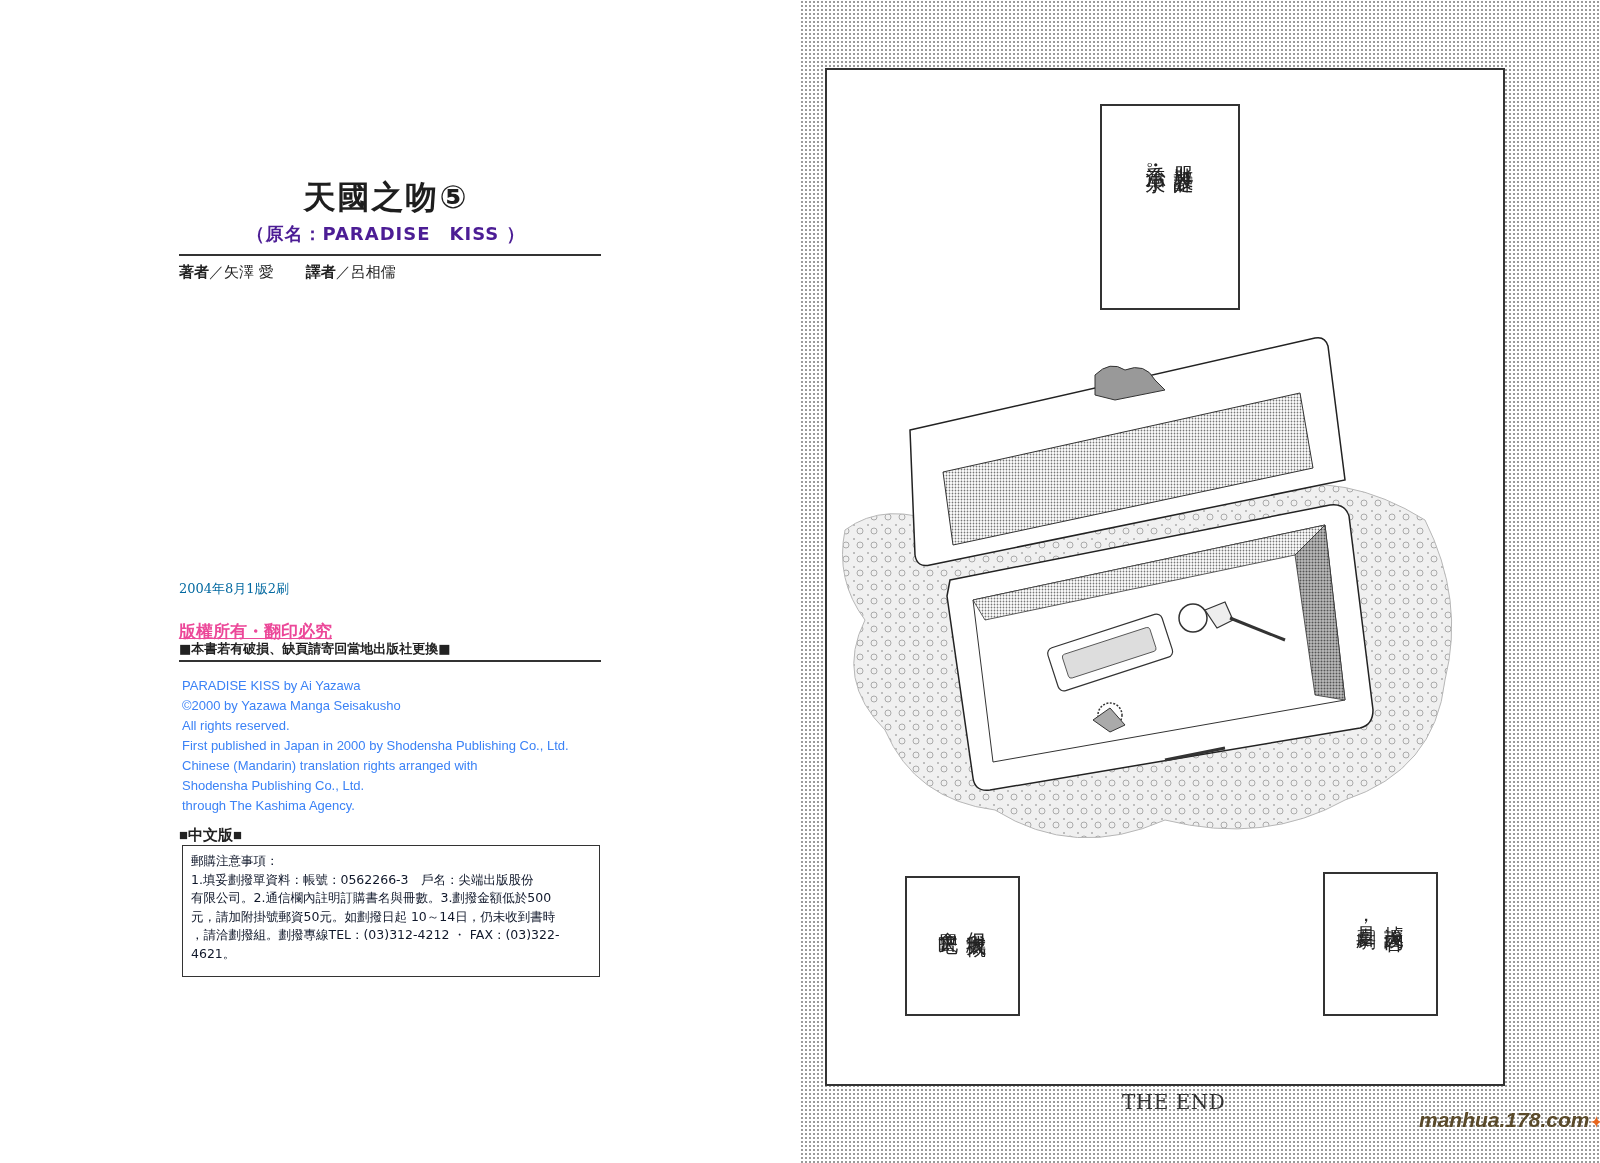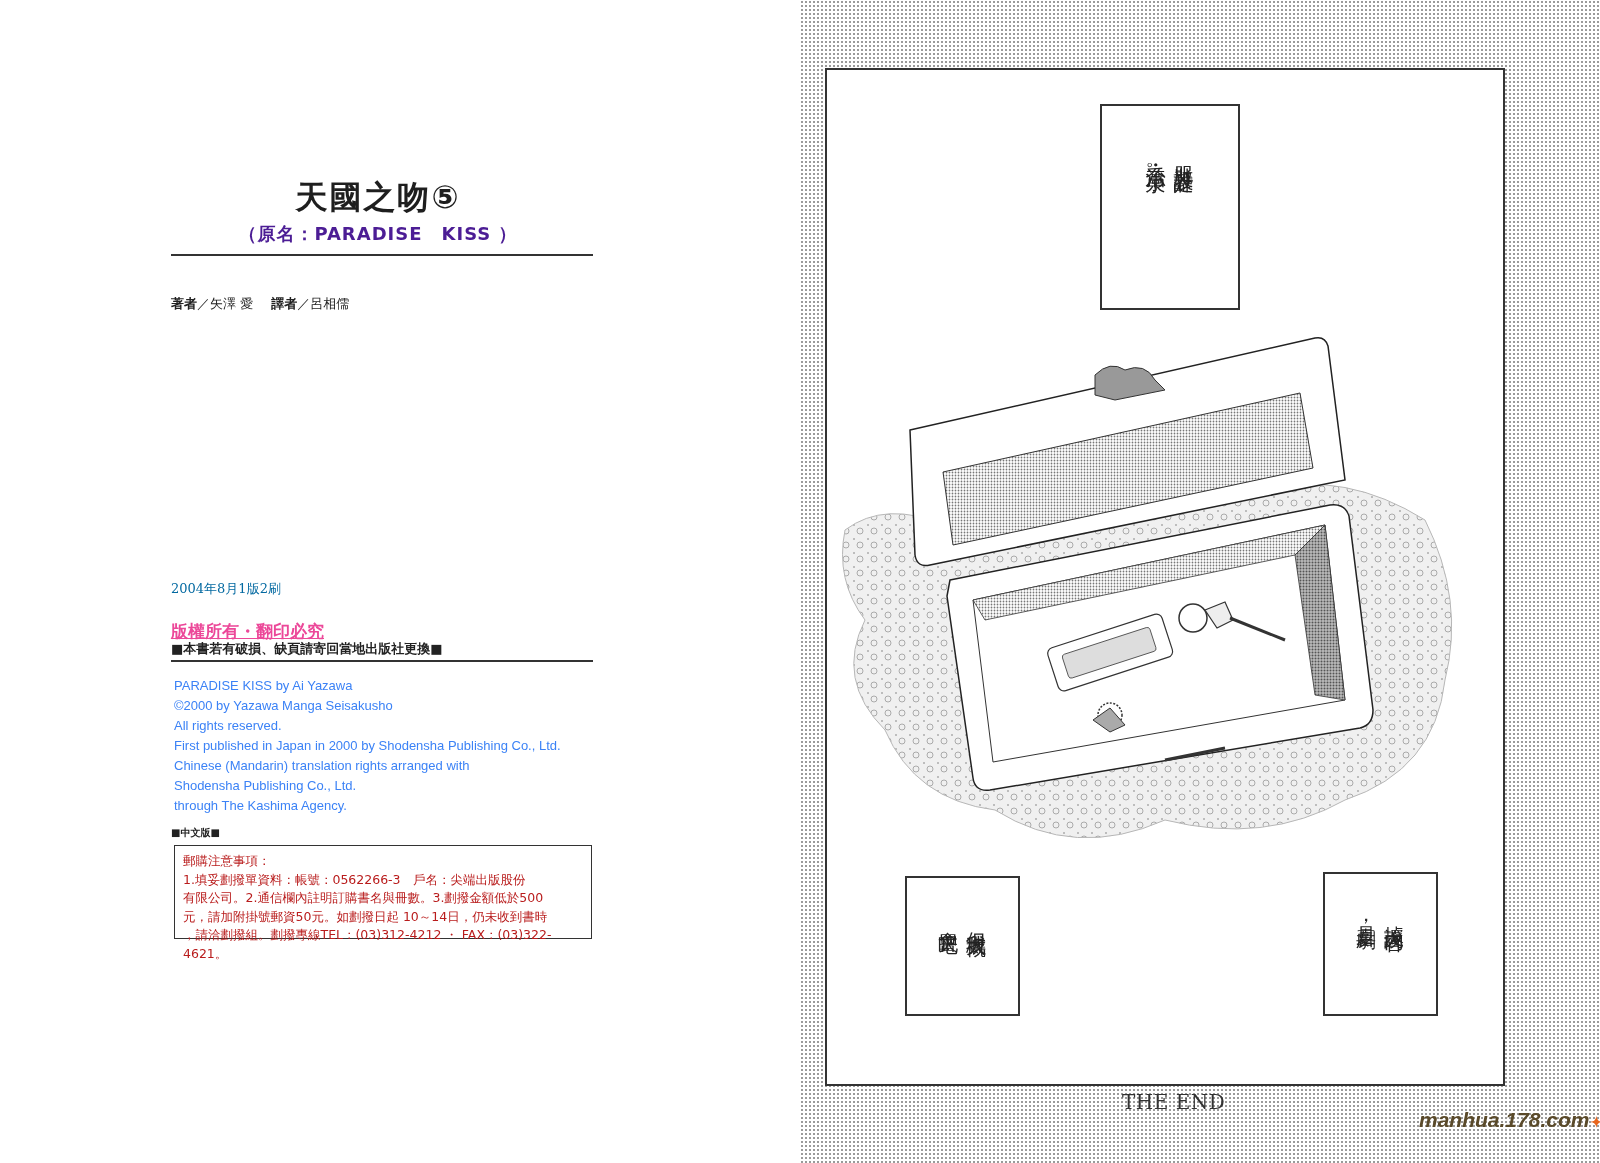--- a/index.html
+++ b/index.html
@@ -1,32 +1,32 @@
 <!DOCTYPE html>
 <html><head>
   <meta charset="utf-8">
   <style>
     * { box-sizing: border-box; margin: 0; padding: 0; }
     html, body { width: 1600px; height: 1163px; overflow: hidden; background: #ffffff; }
     body { position: relative; font-family: "DejaVu Sans", "Liberation Sans", sans-serif; color: #222; }
 
     
-    .left-page { position: absolute; left: 8px; top: 0; width: 800px; height: 1163px; background: #ffffff; }
+    .left-page { position: absolute; left: 16px; top: 0; width: 800px; height: 1163px; background: #ffffff; }
     .title { position: absolute; left: 160px; width: 420px; top: 176px; text-align: center; font-size: 32px; font-weight: 600; letter-spacing: 2px; color: #1e1e1e; }
     .subtitle { position: absolute; left: 160px; width: 420px; top: 222px; text-align: center; font-size: 18px; font-weight: 700; color: #4c1d95; letter-spacing: 1px; }
     .rule { position: absolute; left: 163px; width: 422px; height: 2px; background: #333; }
-    .credits { position: absolute; left: 163px; top: 263px; font-size: 13px; color: #222; display: flex; gap: 18px; margin-top: 32px; }
+    .credits { position: absolute; left: 163px; top: 263px; font-size: 15px; color: #222; display: flex; gap: 32px; }
     .credits .lbl { font-weight: 700; }
     .date { position: absolute; left: 163px; top: 580px; font-family: "DejaVu Serif", "Liberation Serif", serif; font-size: 13px; color: #0369a1; }
     .rights1 { position: absolute; left: 163px; top: 620px; font-size: 17px; font-weight: 700; color: #ec4899; text-decoration: underline; }
     .rights2 { position: absolute; left: 163px; top: 640px; font-size: 13px; font-weight: 700; color: #222; }
     .eng { position: absolute; left: 166px; top: 676px; font-family: "Liberation Sans", sans-serif; font-size: 13px; line-height: 20px; color: #3b82f6; }
     .eng div { white-space: nowrap; }
-    .cn-ed { position: absolute; left: 163px; top: 826px; font-size: 10px; font-weight: 700; color: #222; }
-    .mailbox { position: absolute; left: 166px; top: 845px; width: 418px; height: 94px; border: 1.5px solid #333; padding: 6px 8px; font-size: 12.5px; line-height: 18.5px; color: #b91c1c; }
+    .cn-ed { position: absolute; left: 163px; top: 826px; font-size: 15px; font-weight: 700; color: #222; font-family: Liberation Mono, monospace; }
+    .mailbox { position: absolute; left: 166px; top: 845px; width: 418px; height: 132px; border: 1.5px solid #333; padding: 6px 8px; font-size: 12.5px; line-height: 18.5px; color: #0f172a; }
     .mailbox .line { white-space: nowrap; }
 
     
     .right-page { position: absolute; left: 800px; top: 0; width: 800px; height: 1163px;
       background-color: #ffffff;
       background-image: radial-gradient(circle, #9a9a9a 0.9px, transparent 1.1px);
       background-size: 4px 4px; }
     .panel { position: absolute; left: 825px; top: 68px; width: 680px; height: 1018px; background: #ffffff; border: 2px solid #333; }
     .bubble { position: absolute; background: #fff; border: 2px solid #333; }
     .vtext { writing-mode: vertical-rl; font-family: "DejaVu Serif", "Liberation Serif", serif; font-size: 20px; line-height: 28px; letter-spacing: 2px; color: #222; }

